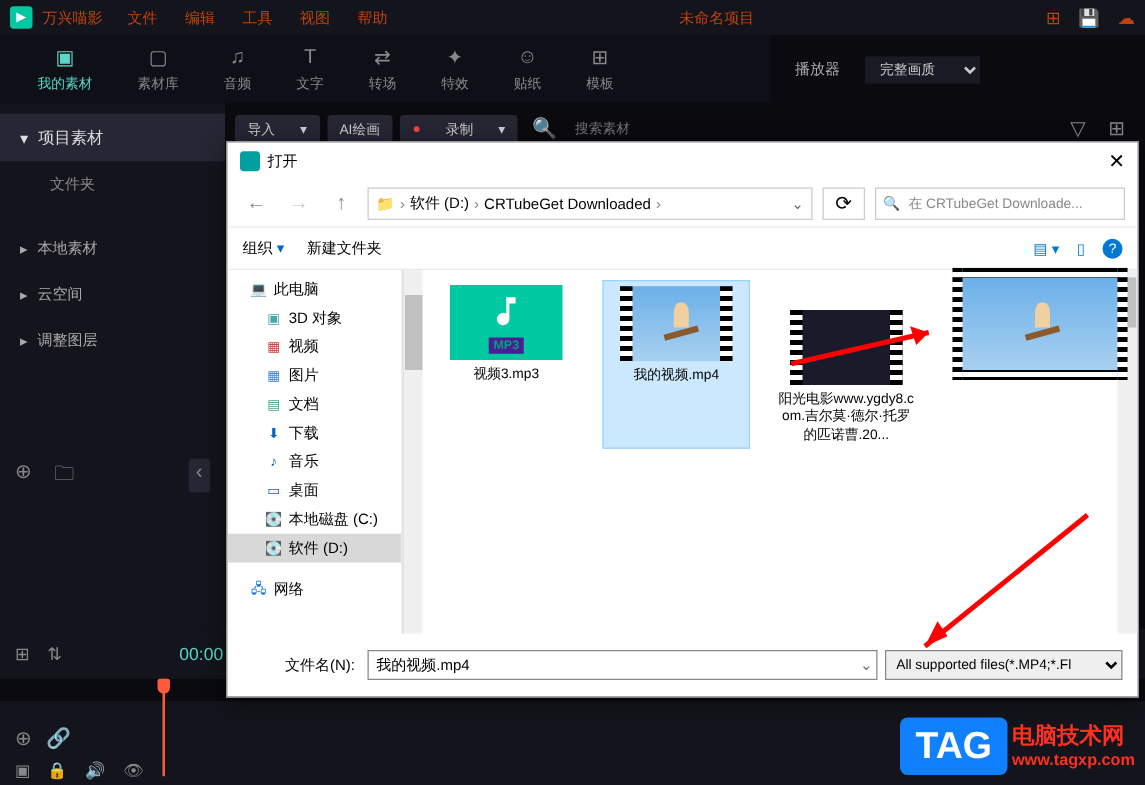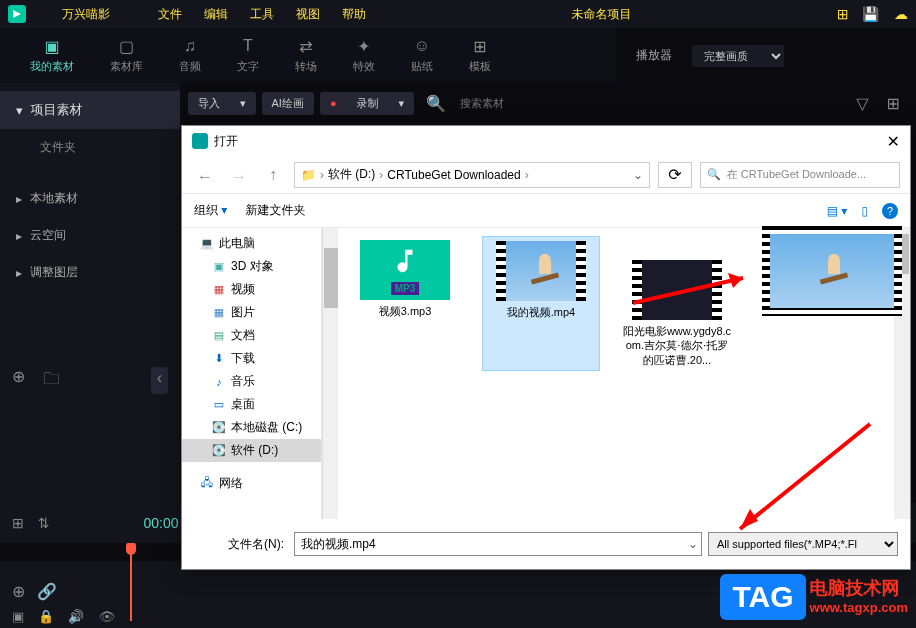--- a/index.html
+++ b/index.html
@@ -1,17 +1,17 @@
 <!DOCTYPE html>
 <html><head>
 <meta charset="utf-8">
 <style>
 *{margin:0;padding:0;box-sizing:border-box;font-family:"Microsoft YaHei",sans-serif;}
 body{background:#0a0a0f;width:916px;height:628px;overflow:hidden;position:relative;}
-.titlebar{height:28px;background:#14141c;display:flex;align-items:center;padding:0 8px;color:#fde047;font-size:12px;gap:28px;}
+.titlebar{height:28px;background:#14141c;display:flex;align-items:center;padding:0 8px;color:#c2410c;font-size:12px;}
 .titlebar .logo{width:18px;height:18px;background:#00c8a0;border-radius:3px;margin-right:8px;display:flex;align-items:center;justify-content:center;}
 .titlebar .app-name{margin-right:20px;}
 .titlebar .menu{display:flex;gap:22px;}
 .titlebar .menu span{cursor:pointer;}
 .titlebar .center{flex:1;text-align:center;}
 .titlebar .right-icons{display:flex;gap:14px;font-size:14px;}
 .toolbar{height:55px;background:#0f0f18;display:flex;align-items:center;padding:0 12px;gap:0;}
 .tool-item{display:flex;flex-direction:column;align-items:center;color:#888;font-size:11px;cursor:pointer;padding:4px 18px;gap:4px;}
 .tool-item.active{color:#58d8c8;}
 .tool-icon{width:22px;height:18px;display:flex;align-items:center;justify-content:center;font-size:16px;}
@@ -28,21 +28,21 @@
 .player-area select{background:#1a1a24;color:#ccc;border:none;padding:4px 20px 4px 8px;font-size:11px;}
 .timeline{position:absolute;bottom:0;left:0;right:0;height:125px;background:#14141c;}
 .timeline-tools{height:40px;display:flex;align-items:center;padding:0 12px;gap:14px;color:#888;font-size:14px;}
 .timeline-ruler{height:18px;background:#0a0a0f;color:#888;font-size:10px;padding-left:130px;display:flex;align-items:center;}
 .timeline-track{height:60px;display:flex;}
 .track-left{width:130px;display:flex;align-items:center;padding:0 12px;gap:12px;color:#888;}
 .track-body{flex:1;position:relative;}
 .playhead{position:absolute;left:0;top:-18px;bottom:0;width:2px;background:#ff5a3c;}
 .playhead::before{content:"";position:absolute;top:0;left:-4px;width:10px;height:12px;background:#ff5a3c;border-radius:2px 2px 5px 5px;}
 
-.dialog{position:absolute;left:181px;top:125px;width:730px;height:445px;background:#fff;border:1px solid #888;box-shadow:0 4px 20px rgba(0,0,0,.4);display:flex;flex-direction:column;}
+.dialog{position:absolute;left:181px;top:113px;width:730px;height:445px;background:#fff;border:1px solid #888;box-shadow:0 4px 20px rgba(0,0,0,.4);display:flex;flex-direction:column;}
 .dialog-title{height:30px;display:flex;align-items:center;padding:0 10px;font-size:12px;justify-content:space-between;}
 .dialog-title .left{display:flex;align-items:center;gap:6px;}
 .dialog-title .logo2{width:16px;height:16px;background:#00a0a0;border-radius:3px;}
 .dialog-nav{height:38px;display:flex;align-items:center;padding:0 10px;gap:8px;border-bottom:1px solid #e8e8e8;}
 .nav-btn{width:26px;height:24px;display:flex;align-items:center;justify-content:center;color:#888;cursor:pointer;}
 .breadcrumb{flex:1;border:1px solid #ccc;height:26px;display:flex;align-items:center;padding:0 6px;font-size:12px;gap:4px;}
 .breadcrumb .sep{color:#888;}
 .refresh-btn{width:34px;height:26px;border:1px solid #ccc;display:flex;align-items:center;justify-content:center;cursor:pointer;}
 .search-box{width:200px;height:26px;border:1px solid #ccc;display:flex;align-items:center;padding:0 6px;font-size:11px;color:#888;gap:6px;}
 .dialog-toolbar{height:34px;display:flex;align-items:center;padding:0 12px;font-size:12px;justify-content:space-between;border-bottom:1px solid #e8e8e8;}

